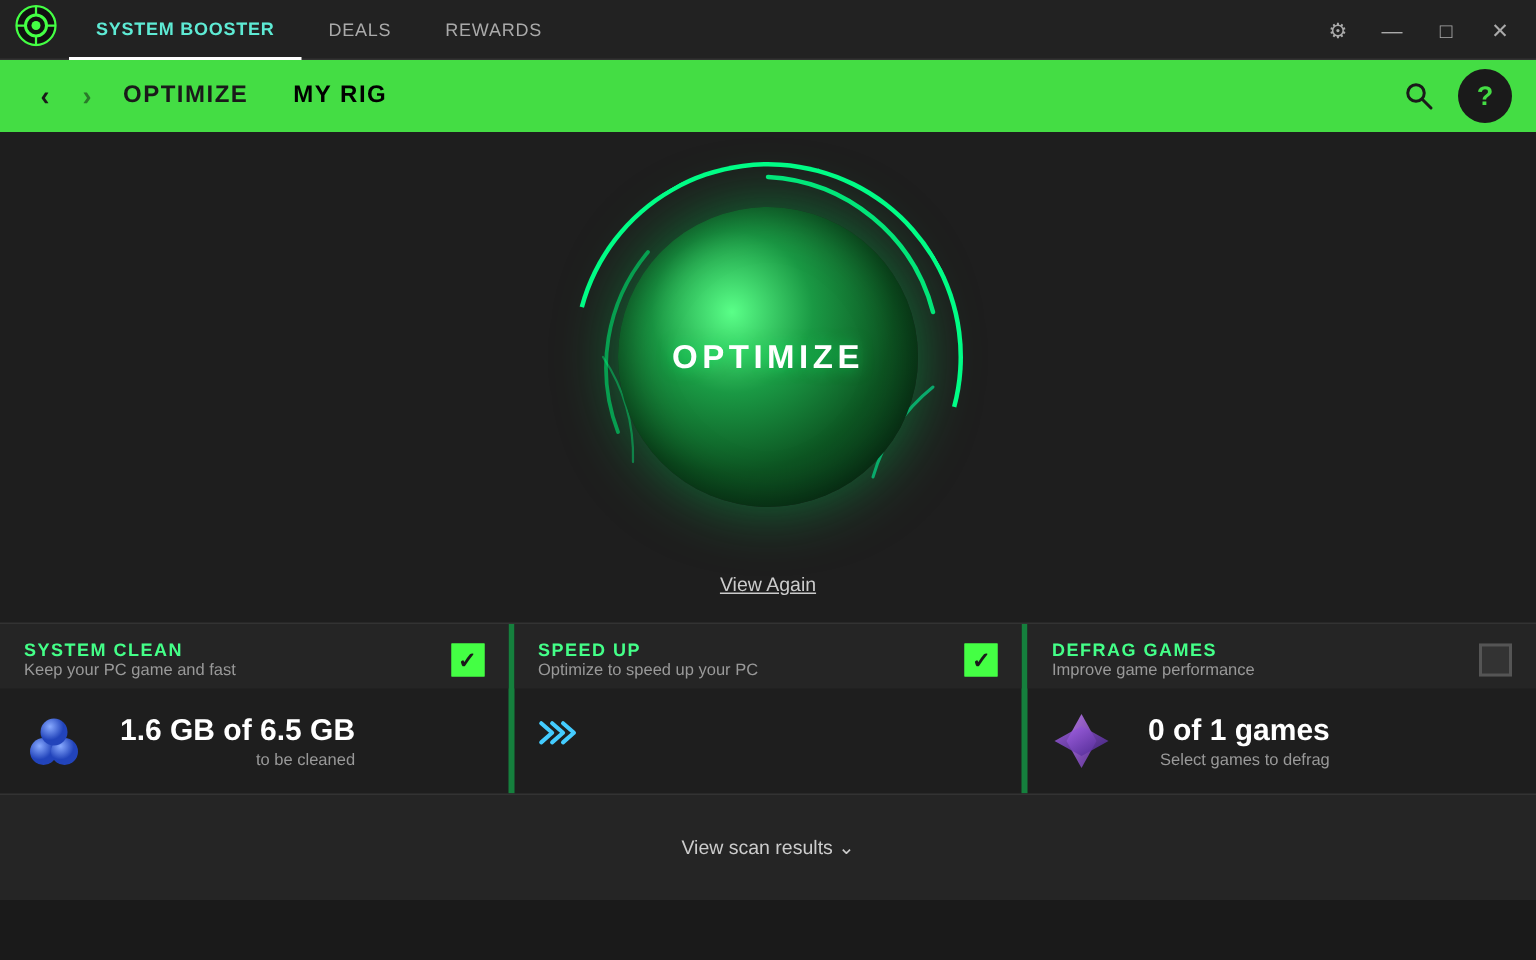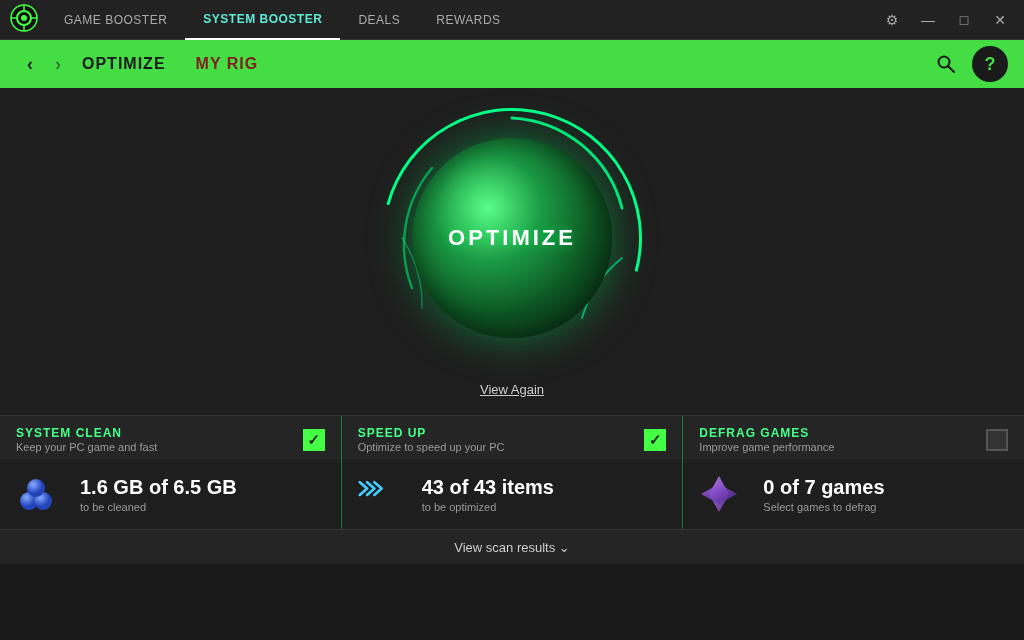--- a/index.html
+++ b/index.html
@@ -88,21 +88,21 @@
       gap: 30px;
     }
     .header-tab {
       font-size: 16px;
       font-weight: 700;
       color: #1a1a1a;
       cursor: pointer;
       text-transform: uppercase;
       letter-spacing: 1px;
     }
-    .header-tab.dim { color: #7f1d1d; }
+    .header-tab.dim { color: #000000; }
     .header-actions {
       display: flex;
       align-items: center;
       gap: 8px;
     }
     .header-action-btn {
       width: 36px;
       height: 36px;
       border-radius: 50%;
       display: flex;
@@ -175,21 +175,21 @@
 
     
     .bottom-cards {
       display: flex;
       width: 100%;
       margin-top: 18px;
       border-top: 1px solid #333;
     }
     .card {
       flex: 1;
-      border-right: 1px solid #15803d;
+      border-right: 4px solid #15803d;
       padding: 0;
     }
     .card:last-child { border-right: none; }
     .card-header {
       display: flex;
       align-items: center;
       justify-content: space-between;
       padding: 10px 16px 6px 16px;
       background: #252525;
     }
@@ -244,29 +244,30 @@
     .card-data { }
     .card-main-number {
       font-size: 20px;
       font-weight: 700;
       color: #fff;
     }
     .card-detail {
       font-size: 11px;
       color: #999;
       margin-top: 2px;
+      text-align: right;
     }
 
     
     .view-scan-bar {
       width: 100%;
       background: #252525;
       border-top: 1px solid #333;
       text-align: center;
-      padding: 8px 0;
+      padding: 26px 0;
       cursor: pointer;
     }
     .view-scan-bar span {
       font-size: 13px;
       color: #ccc;
     }
   </style>
 </head>
 <body>
 
@@ -278,21 +279,20 @@
       <circle cx="14" cy="14" r="7" fill="none" stroke="#44ff44" stroke-width="2"></circle>
       <circle cx="14" cy="14" r="3" fill="#44ff44"></circle>
       <line x1="14" y1="1" x2="14" y2="7" stroke="#44ff44" stroke-width="1.5"></line>
       <line x1="14" y1="21" x2="14" y2="27" stroke="#44ff44" stroke-width="1.5"></line>
       <line x1="1" y1="14" x2="7" y2="14" stroke="#44ff44" stroke-width="1.5"></line>
       <line x1="21" y1="14" x2="27" y2="14" stroke="#44ff44" stroke-width="1.5"></line>
     </svg>
   </div>
 
   <div class="title-bar-nav">
-    <div class="nav-item">GAME BOOSTER</div>
     <div class="nav-item active">SYSTEM BOOSTER</div>
     <div class="nav-item">DEALS</div>
     <div class="nav-item">REWARDS</div>
   </div>
 
   <div class="title-bar-controls">
     <span>⚙</span>
     <span>—</span>
     <span>□</span>
     <span>✕</span>
@@ -389,24 +389,20 @@
       </div>
       <div class="card-body">
         <div class="card-icon">
           <svg width="44" height="38" viewBox="0 0 44 38">
 
             <polyline points="2,6 10,13 2,20" fill="none" stroke="#44ccff" stroke-width="3" stroke-linecap="round" stroke-linejoin="round"></polyline>
             <polyline points="10,6 18,13 10,20" fill="none" stroke="#44ccff" stroke-width="3" stroke-linecap="round" stroke-linejoin="round"></polyline>
             <polyline points="18,6 26,13 18,20" fill="none" stroke="#44ccff" stroke-width="3" stroke-linecap="round" stroke-linejoin="round"></polyline>
           </svg>
         </div>
-        <div class="card-data">
-          <div class="card-main-number">43 of 43 items</div>
-          <div class="card-detail">to be optimized</div>
-        </div>
       </div>
     </div>
 
     <div class="card">
       <div class="card-header">
         <div class="card-header-text">
           <div class="card-title">DEFRAG GAMES</div>
           <div class="card-subtitle">Improve game performance</div>
         </div>
         <div class="card-checkbox">
@@ -424,21 +420,21 @@
                 <stop offset="100%" stop-color="#6633aa"></stop>
               </linearGradient>
               <linearGradient id="dm2" x1="0%" y1="0%" x2="100%" y2="100%">
                 <stop offset="0%" stop-color="#aa66ee"></stop>
                 <stop offset="100%" stop-color="#442288"></stop>
               </linearGradient>
             </defs>
           </svg>
         </div>
         <div class="card-data">
-          <div class="card-main-number">0 of 7 games</div>
+          <div class="card-main-number">0 of 1 games</div>
           <div class="card-detail">Select games to defrag</div>
         </div>
       </div>
     </div>
   </div>
 
   <div class="view-scan-bar">
     <span>View scan results ⌄</span>
   </div>
 

